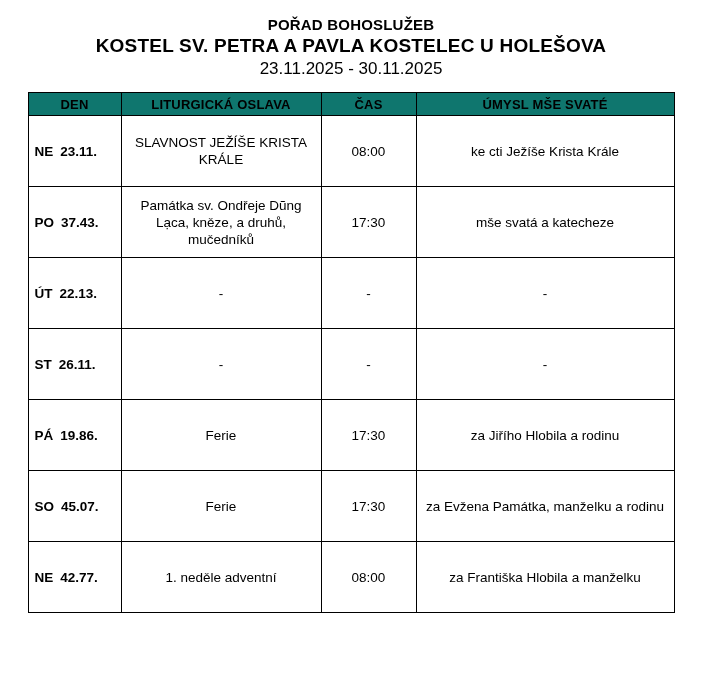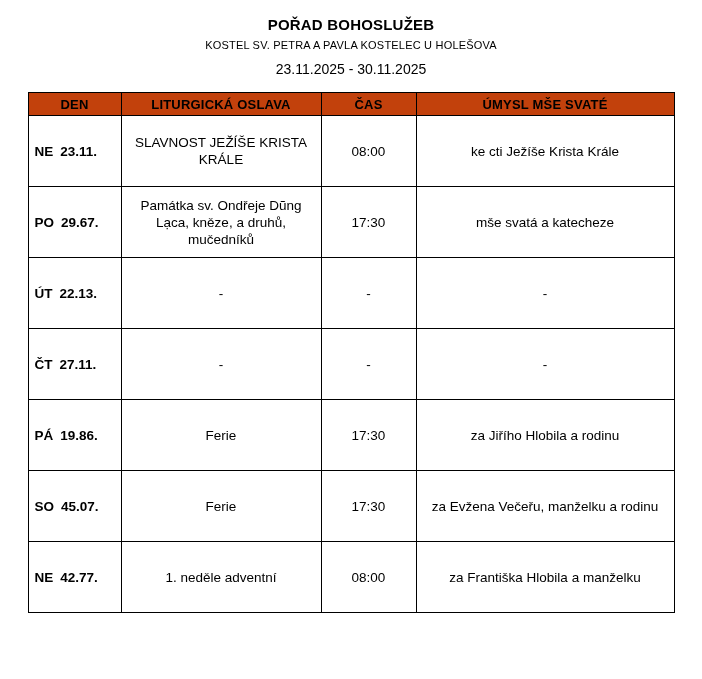--- a/index.html
+++ b/index.html
@@ -25,44 +25,44 @@
     text-align: center;
     padding-top: 14px;
   }
   .header .line1 {
     font-size: 15px;
     font-weight: bold;
     letter-spacing: 0.2px;
     line-height: 21px;
   }
   .header .line2 {
-    font-size: 11px;
-    font-weight: normal;
+    font-size: 19px;
+    font-weight: bold;
     letter-spacing: 0.2px;
     line-height: 21px;
   }
   .header .line3 {
-    font-size: 14px;
+    font-size: 17px;
     font-weight: normal;
     line-height: 20px;
     padding-top: 3px;
   }
   table.schedule {
     border-collapse: collapse;
     margin: 13px auto 0 auto;
     width: 646px;
     table-layout: fixed;
   }
   table.schedule th,
   table.schedule td {
     border: 1px solid #000000;
     vertical-align: middle;
   }
   table.schedule thead th {
-    background: #c2410c;
+    background: #0f766e;
     font-size: 13px;
     font-weight: bold;
     text-align: center;
     height: 20px;
     padding: 1px 2px;
     letter-spacing: 0.2px;
   }
   col.c-den    { width: 93px; }
   col.c-lit    { width: 200px; }
   col.c-cas    { width: 95px; }
@@ -119,62 +119,62 @@
         <td class="day">
           <span class="dname">NE</span><span class="ddate">23.11.</span>
         </td>
         <td class="lit">SLAVNOST JEŽÍŠE KRISTA KRÁLE</td>
         <td class="cas">08:00</td>
         <td class="umysl">ke cti Ježíše Krista Krále</td>
       </tr>
 
       <tr class="r-tall">
         <td class="day">
-          <span class="dname">PO</span><span class="ddate">29.67.</span>
+          <span class="dname">PO</span><span class="ddate">37.43.</span>
         </td>
         <td class="lit">Památka sv. Ondřeje Dũng Lạca, kněze, a druhů, mučedníků</td>
         <td class="cas">17:30</td>
         <td class="umysl">mše svatá a katecheze</td>
       </tr>
 
       <tr class="r-short">
         <td class="day">
           <span class="dname">ÚT</span><span class="ddate">22.13.</span>
         </td>
         <td class="lit">-</td>
         <td class="cas">-</td>
         <td class="umysl">-</td>
       </tr>
 
-
       <tr class="r-short">
         <td class="day">
-          <span class="dname">ČT</span><span class="ddate">27.11.</span>
+          <span class="dname">ST</span><span class="ddate">26.11.</span>
         </td>
         <td class="lit">-</td>
         <td class="cas">-</td>
         <td class="umysl">-</td>
       </tr>
+
 
       <tr class="r-short">
         <td class="day">
           <span class="dname">PÁ</span><span class="ddate">19.86.</span>
         </td>
         <td class="lit">Ferie</td>
         <td class="cas">17:30</td>
         <td class="umysl">za Jiřího Hlobila a rodinu</td>
       </tr>
 
       <tr class="r-short">
         <td class="day">
           <span class="dname">SO</span><span class="ddate">45.07.</span>
         </td>
         <td class="lit">Ferie</td>
         <td class="cas">17:30</td>
-        <td class="umysl">za Evžena Večeřu, manželku a rodinu</td>
+        <td class="umysl">za Evžena Památka, manželku a rodinu</td>
       </tr>
 
       <tr class="r-short">
         <td class="day">
           <span class="dname">NE</span><span class="ddate">42.77.</span>
         </td>
         <td class="lit">1. neděle adventní</td>
         <td class="cas">08:00</td>
         <td class="umysl">za Františka Hlobila a manželku</td>
       </tr>

